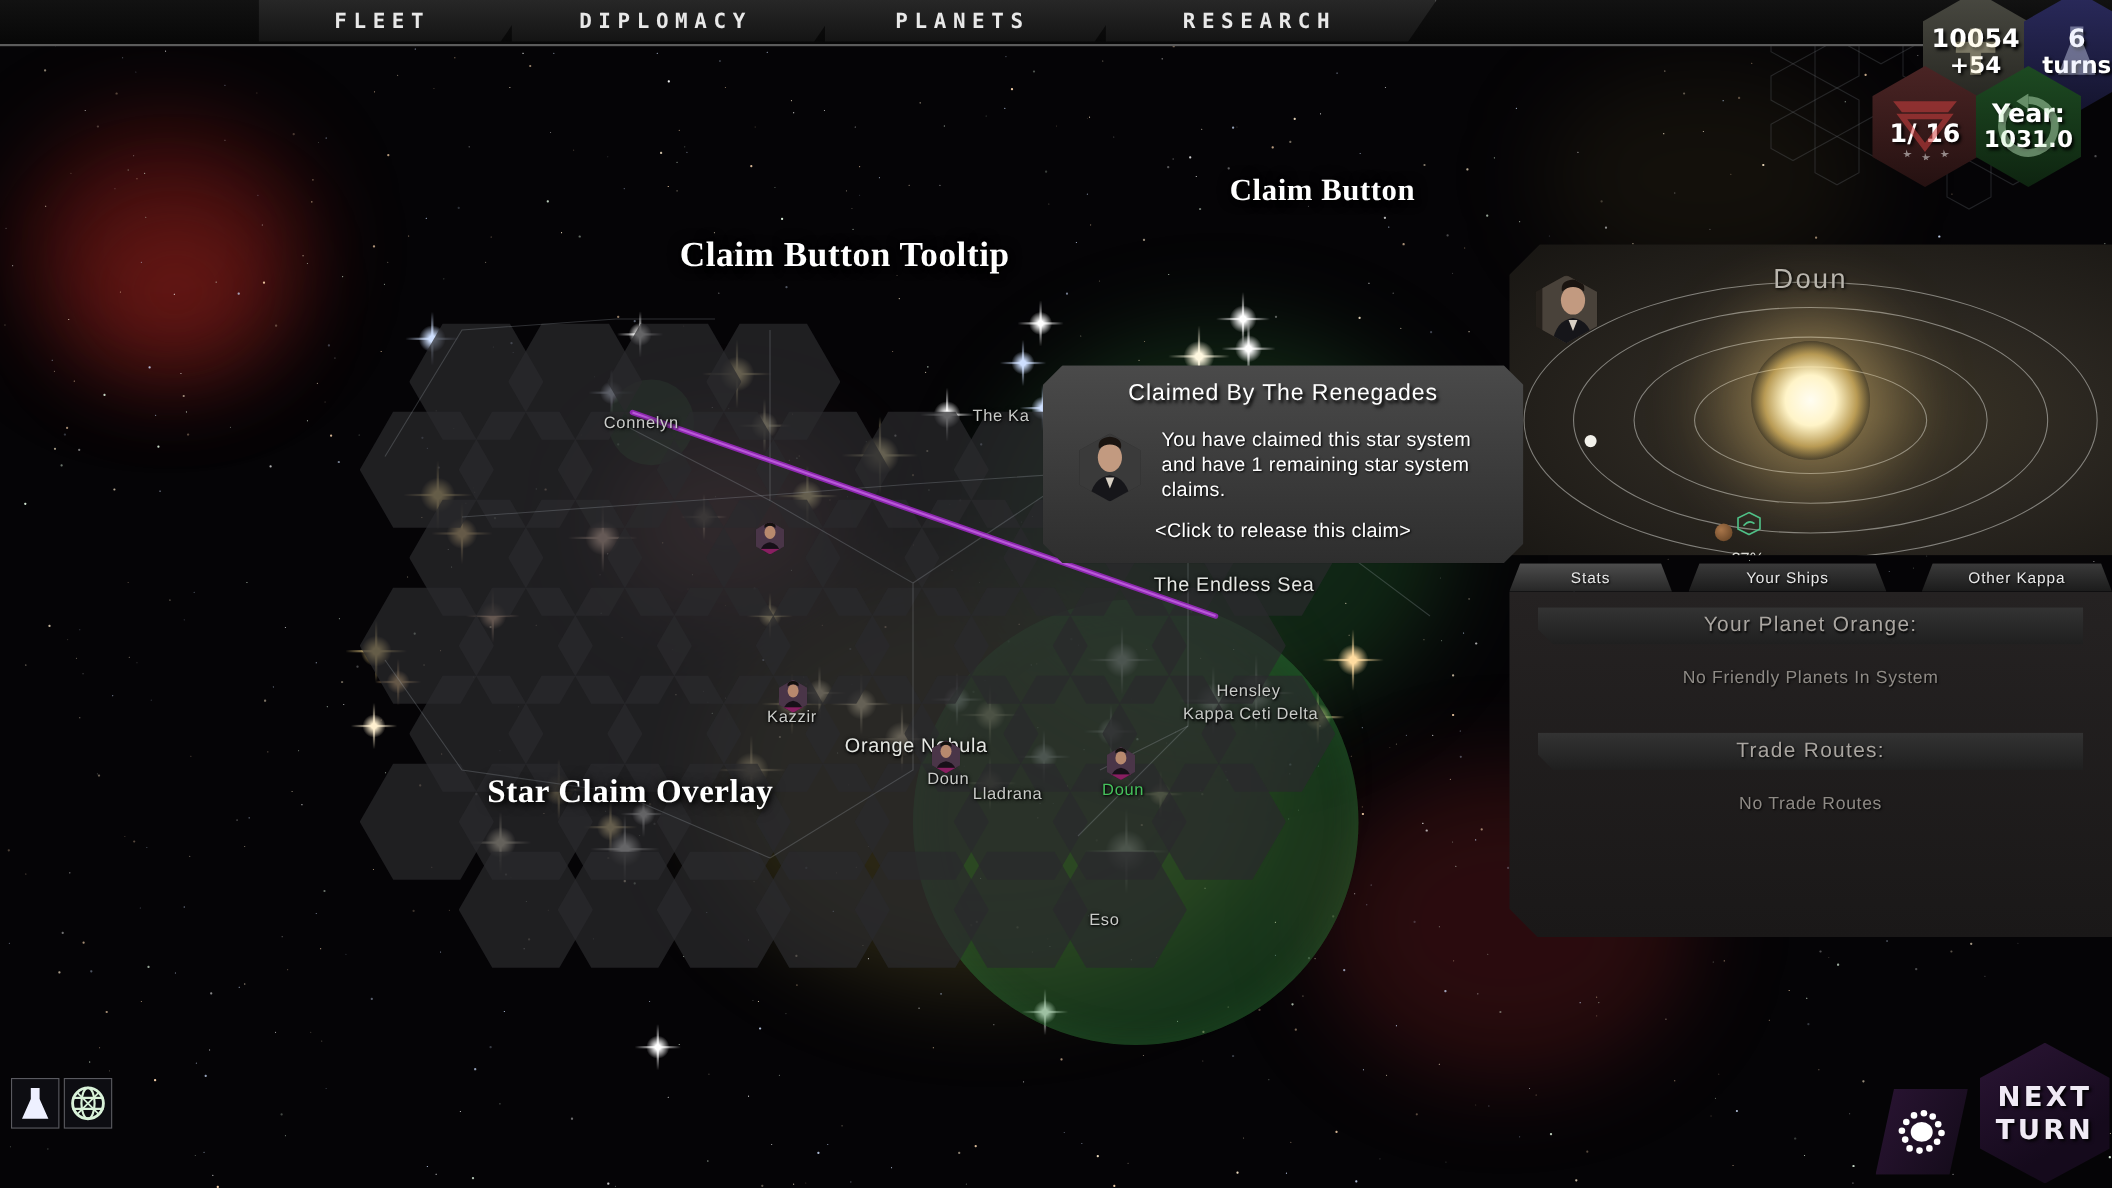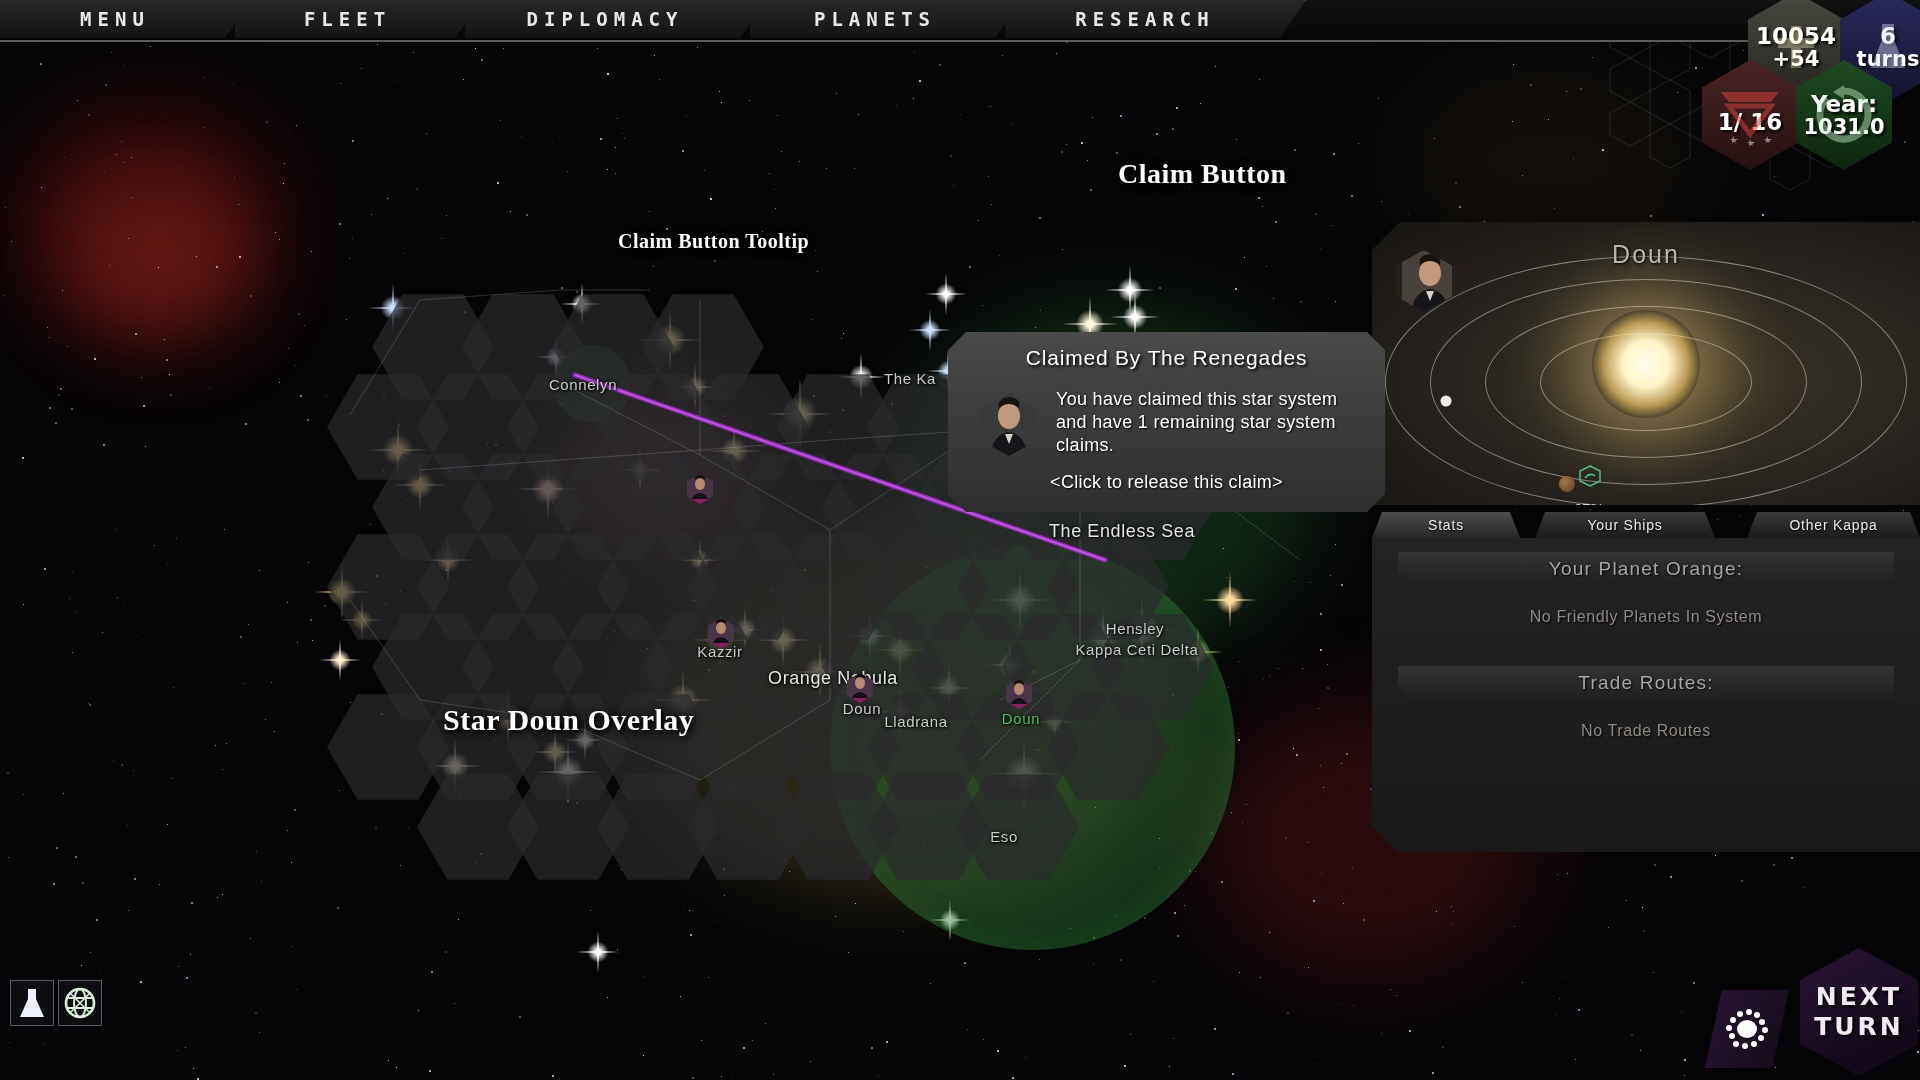--- a/index.html
+++ b/index.html
@@ -1301,23 +1301,20 @@
     <div style="position:absolute;left:1006px;top:679px;width:26px;height:30px;clip-path:polygon(50% 0,100% 25%,100% 75%,50% 100%,0 75%,0 25%);overflow:hidden;background:#3a2a3a;"><svg width="26" height="30" viewBox="0 0 26 30">
         <rect width="26" height="30" fill="#4a3548"></rect>
         <ellipse cx="13" cy="10" rx="5" ry="6" fill="#b8896e"></ellipse>
         <path d="M8 6 q5 -4 10 0 q1 -5 -5 -5 q-6 0 -5 5z" fill="#14100e"></path>
         <path d="M3 30 q2 -10 10 -11 q8 1 10 11z" fill="#171018"></path>
         <rect y="25" width="26" height="5" fill="#b0247a" opacity=".75"></rect>
       </svg></div>
   </div>
 
 <div id="topbar">
-    <div class="mtab" style="left: 0px; width: 230px;">
-      <span>MENU</span>
-    </div>
     <div class="mtab" style="left: 235px; width: 225px;">
       <span>FLEET</span>
     </div>
     <div class="mtab" style="left: 465px; width: 280px;">
       <span>DIPLOMACY</span>
     </div>
     <div class="mtab" style="left: 750px; width: 250px;">
       <span>PLANETS</span>
     </div>
     <div class="mtab" style="left: 1005px; width: 280px;">
@@ -1462,22 +1459,22 @@
     </marker>
   </defs>
   <path d="M1340 170 Q1400 190 1412 232" stroke="#fff" stroke-width="5.5" fill="none" marker-end="url(#ah)"></path>
   <path d="M790 280 Q880 300 952 360" stroke="#fff" stroke-width="5.5" fill="none" marker-end="url(#ah)"></path>
   <path d="M560 690 Q640 680 688 497" stroke="#fff" stroke-width="5.5" fill="none" marker-end="url(#ah)"></path>
   <path d="M620 740 Q670 720 710 645" stroke="#fff" stroke-width="5.5" fill="none" marker-end="url(#ah)"></path>
   <path d="M728 725 Q790 720 848 700" stroke="#fff" stroke-width="5.5" fill="none" marker-end="url(#ah)"></path>
 </svg>
 <div id="annos">
     <div class="anno" style="left:1118px;top:158px;font-size:28px;">Claim Button</div>
-    <div class="anno" style="left:618px;top:230px;font-size:20px;">Claim Button Tooltip</div>
-    <div class="anno" style="left:443px;top:703px;font-size:30px;">Star Doun Overlay</div>
+    <div class="anno" style="left:618px;top:213px;font-size:32px;">Claim Button Tooltip</div>
+    <div class="anno" style="left:443px;top:703px;font-size:30px;">Star Claim Overlay</div>
   </div>
 
 <div class="botIcon" style="left:10px;">
   <svg width="30" height="32" viewBox="0 0 30 32">
     <path d="M11 2 h8 v10 l8 18 h-24 l8 -18 z" fill="#eef0ff"></path>
   </svg>
 </div>
 <div class="botIcon" style="left:58px;">
   <svg width="32" height="32" viewBox="0 0 32 32">
     <circle cx="16" cy="16" r="14" fill="none" stroke="#d9f2d9" stroke-width="2.6"></circle>

